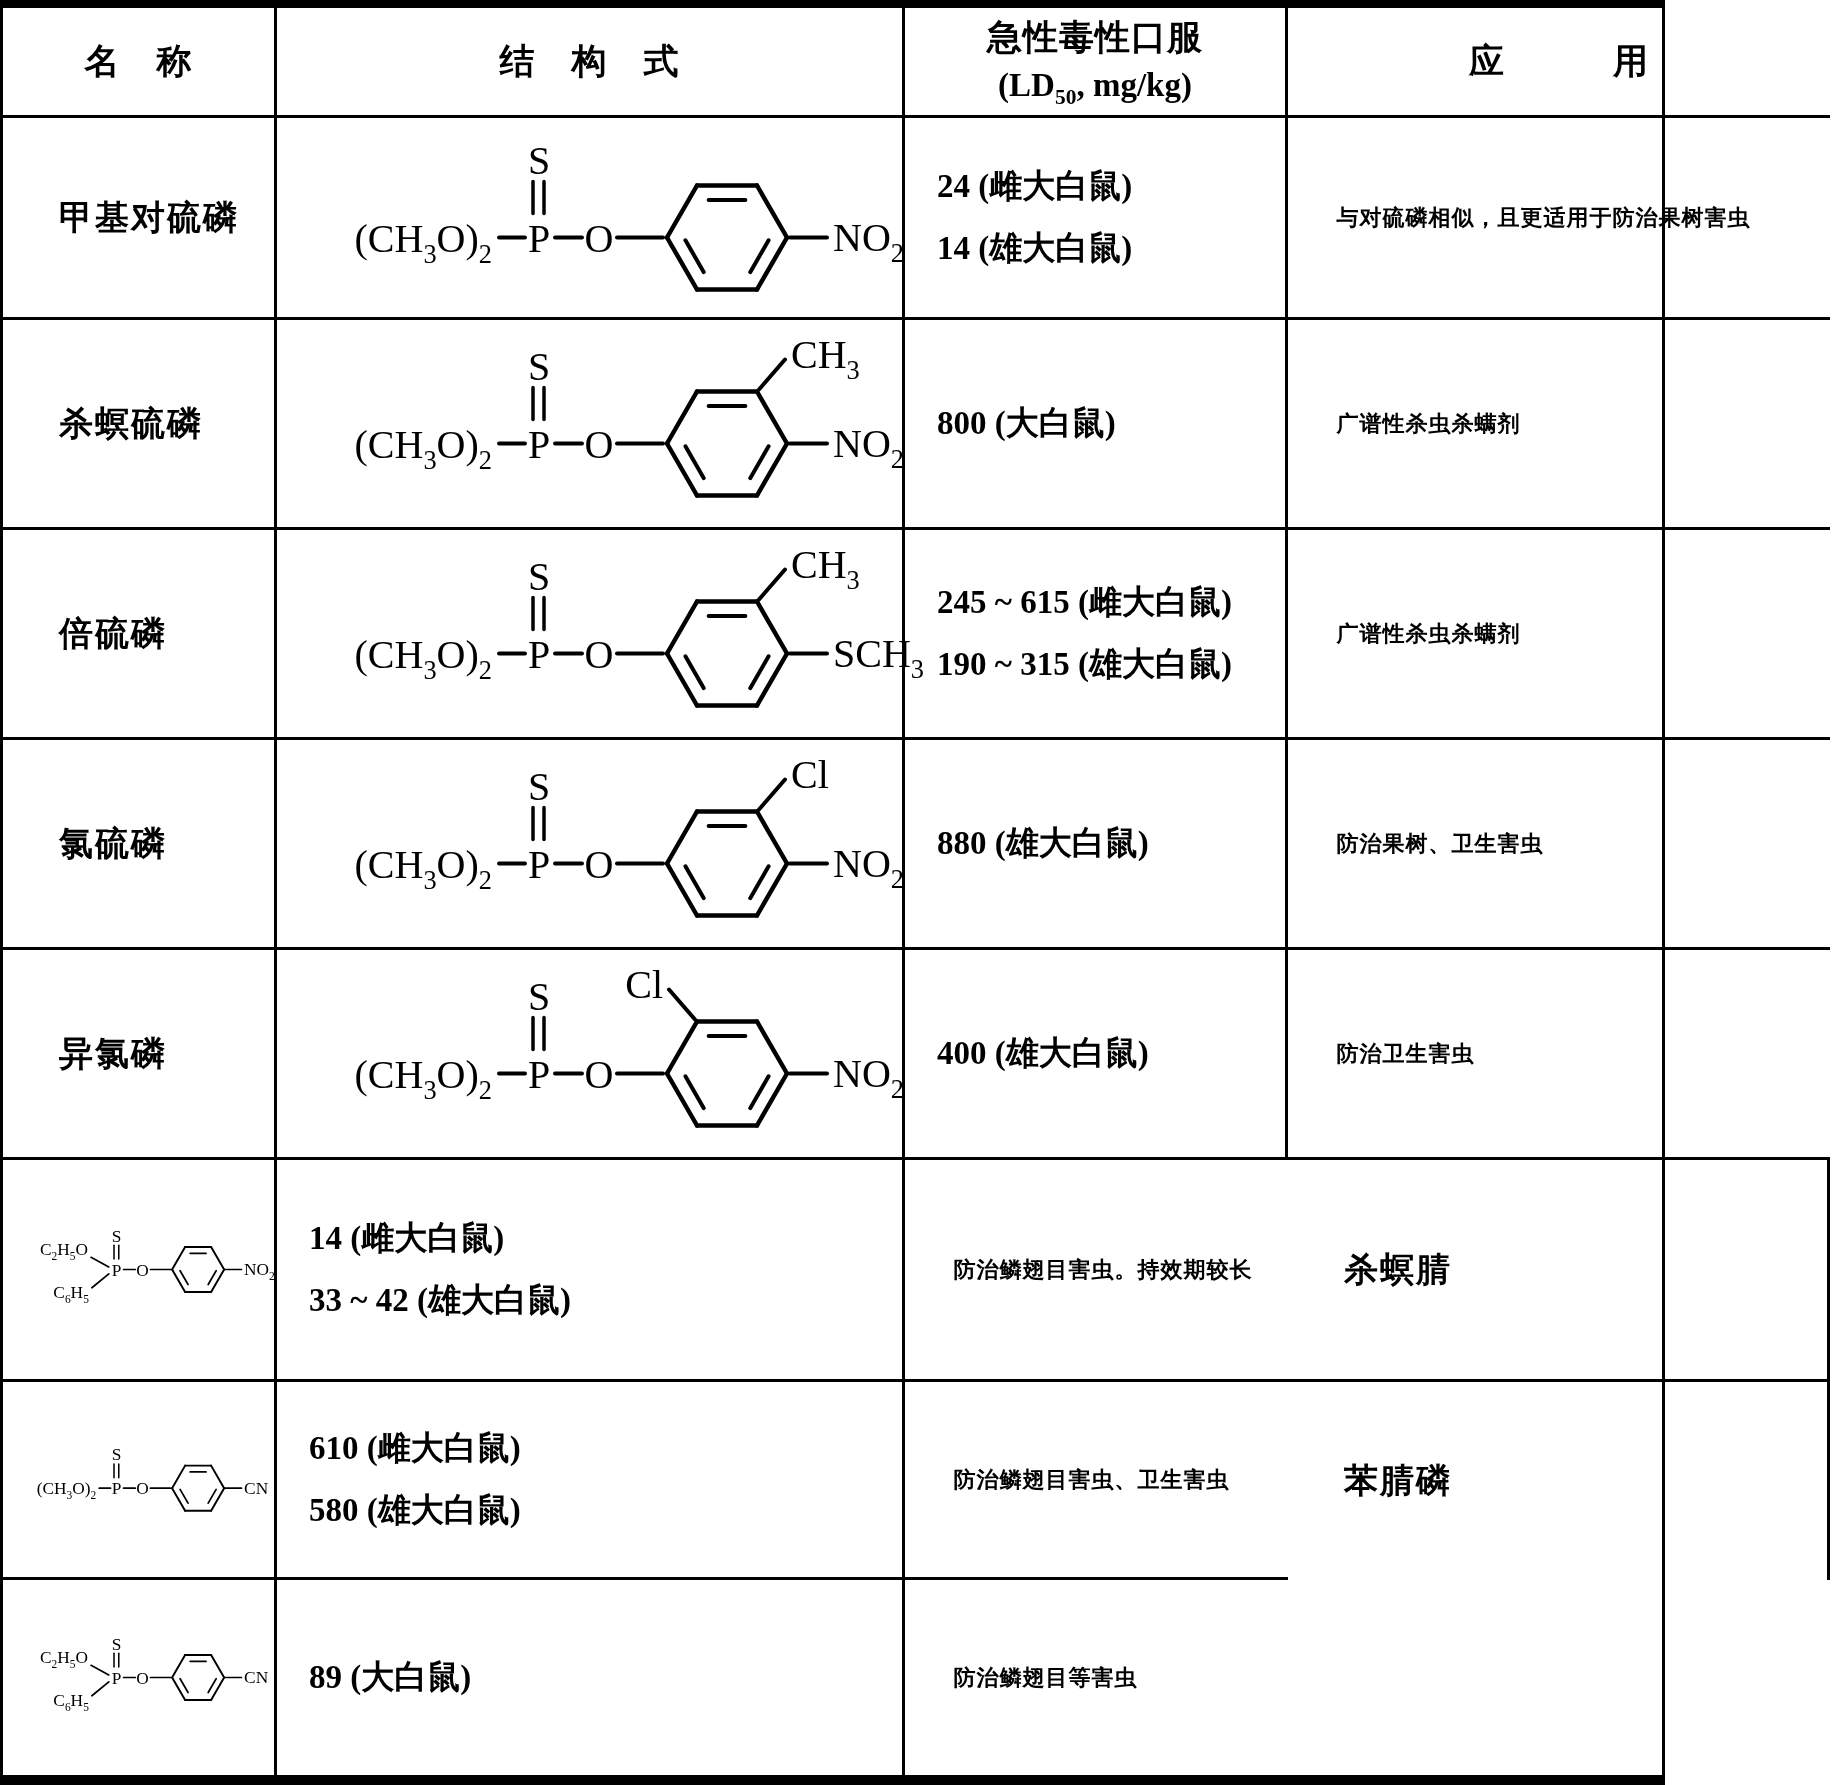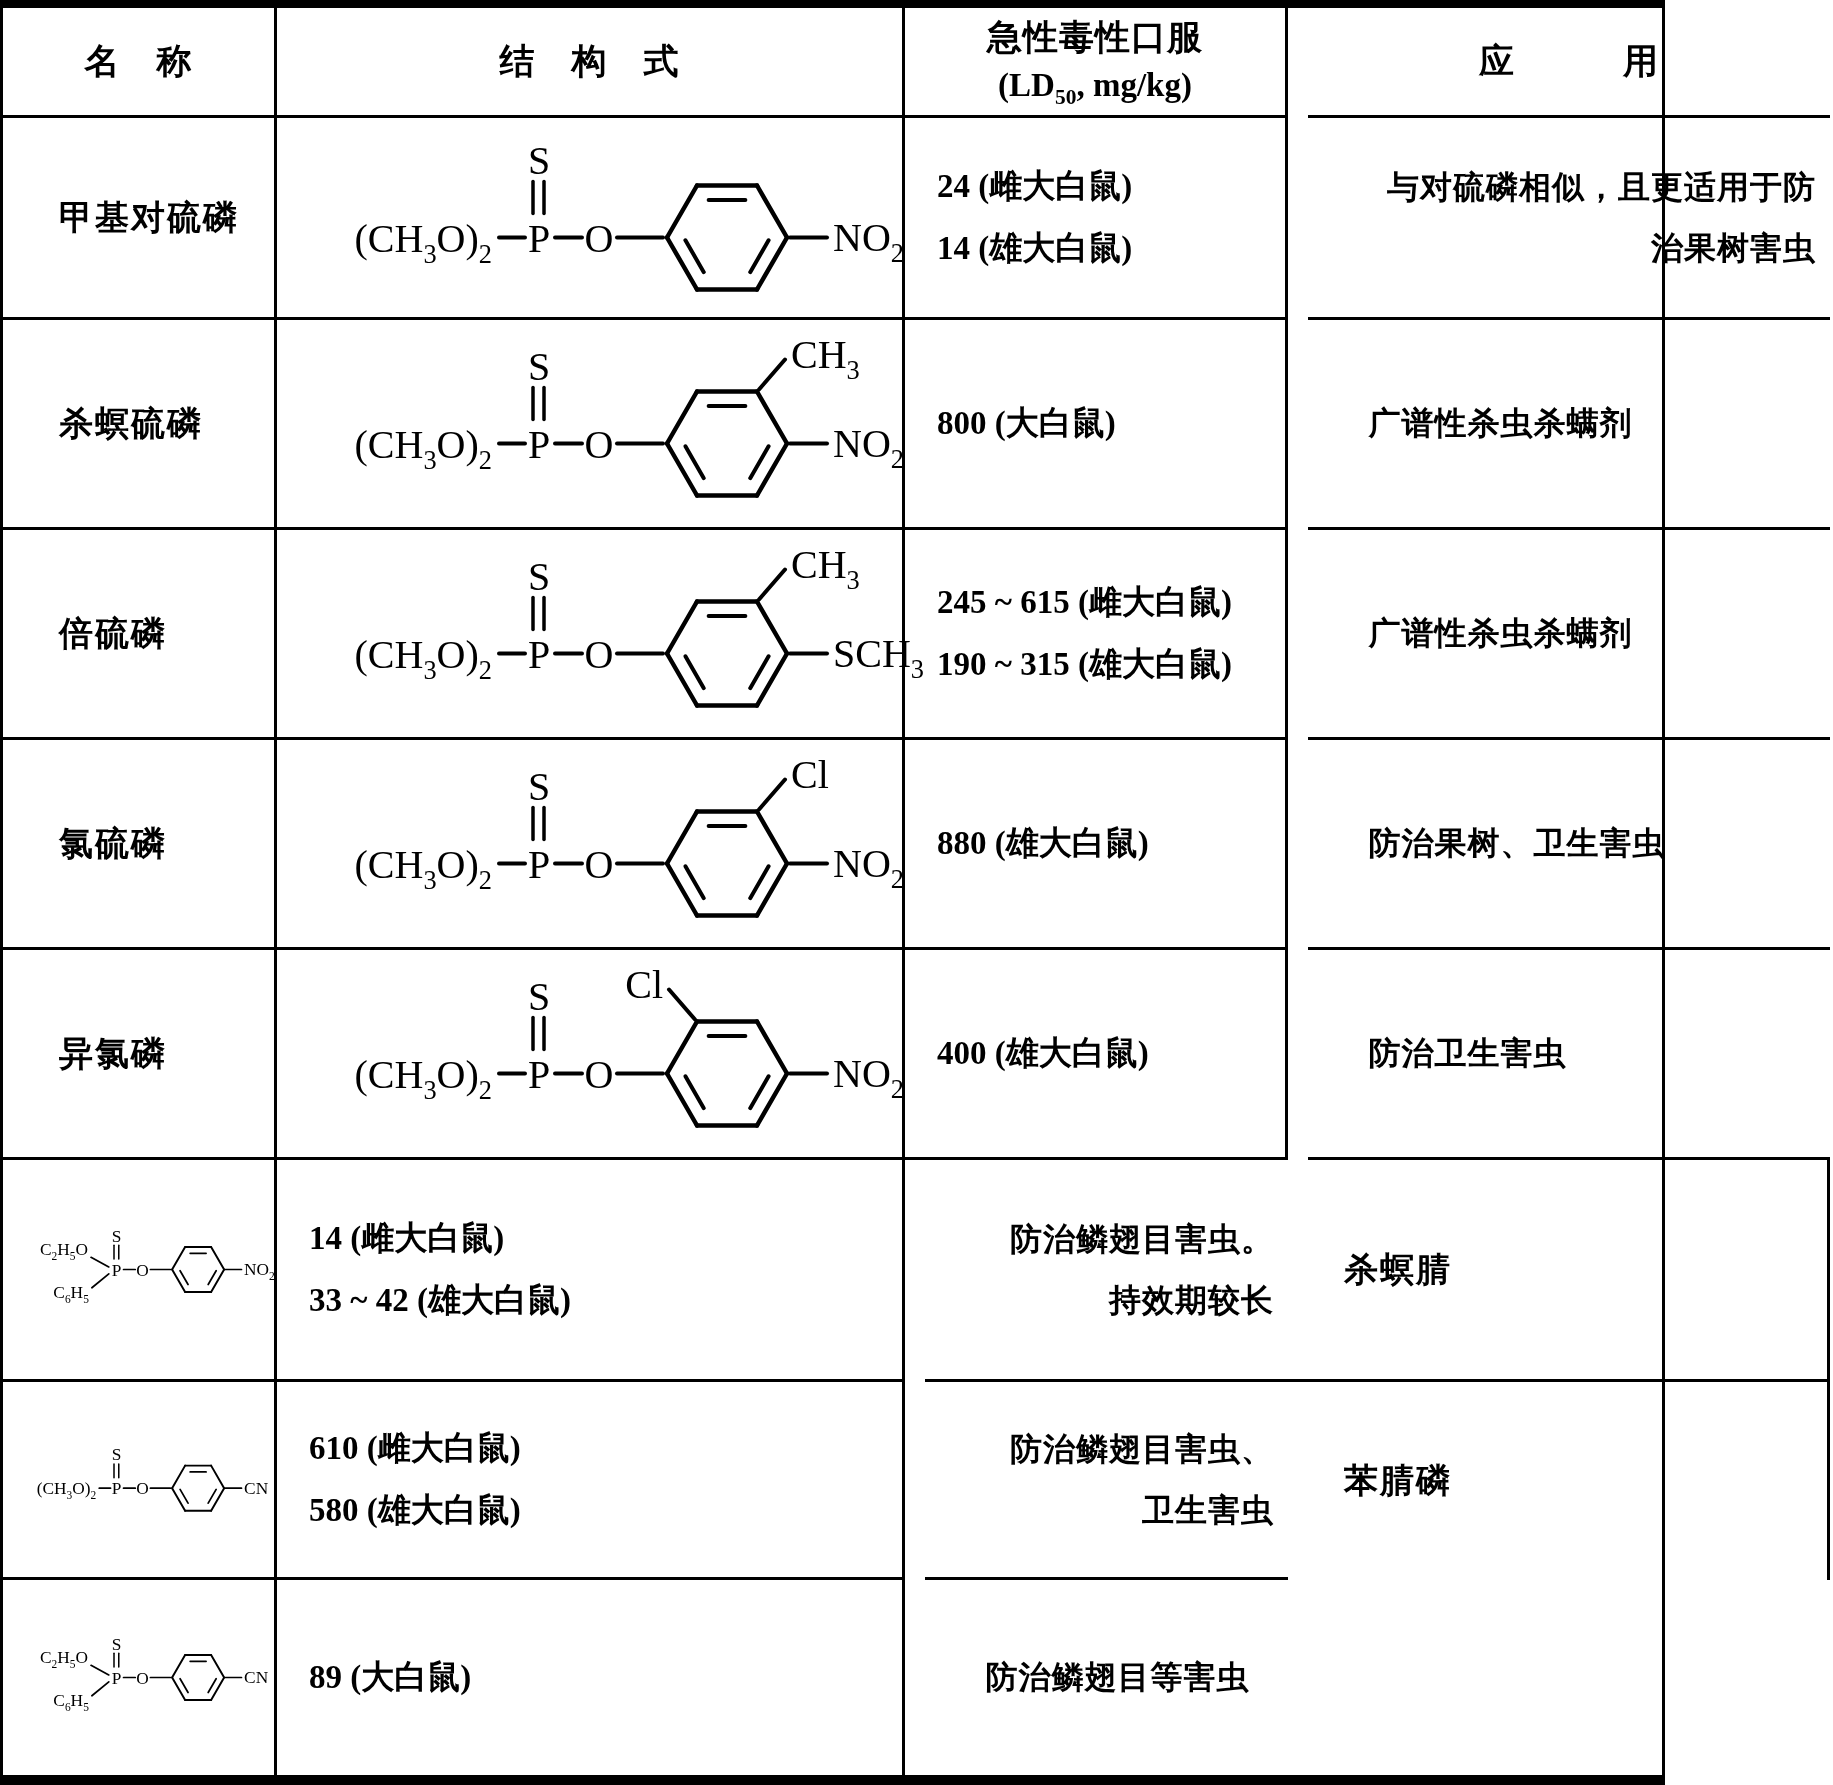--- a/index.html
+++ b/index.html
@@ -18,21 +18,21 @@
     border-right:3px solid #000;
     display:grid;
     grid-template-columns:274px 628px 383px 542px;
     grid-template-rows:110px 202px 210px 210px 210px 210px 222px 198px 195px;
   }
   .cell{
     border-right:3px solid #000;
     border-bottom:3px solid #000;
     overflow:visible;
   }
-  .cell.lastcol{border-right:none;margin-left:20px;}
+  .cell.lastcol{border-right:none;}
   .cell.lastrow{border-bottom:none;}
   
   .hcell{
     display:flex;flex-direction:column;align-items:center;justify-content:center;
     font-size:35px;font-weight:600;letter-spacing:1px;
   }
   .hline2{font-size:33px;font-weight:600;margin-top:6px;letter-spacing:0;}
   
   .name{
     display:flex;align-items:center;
@@ -48,22 +48,22 @@
     padding-left:32px;padding-right:15px;
     font-size:33px;font-weight:600;line-height:1.85;
   }
   .tline:empty{display:none;}
   
   .app{
     display:flex;align-items:center;
     padding-left:22px;padding-right:14px;
   }
   .app p{
-    margin:0;font-size:32px;font-weight:600;
-    text-indent:1.2em;line-height:1.9;letter-spacing:1px;text-align:right;
+    margin:0;font-size:22px;font-weight:600;
+    text-indent:1.2em;line-height:1.9;letter-spacing:1px;
   }
   sub{font-size:0.65em;}
 </style>
 </head>
 <body>
 
 <div id="page">
 <div id="grid">
 
   <div class="cell hcell">

